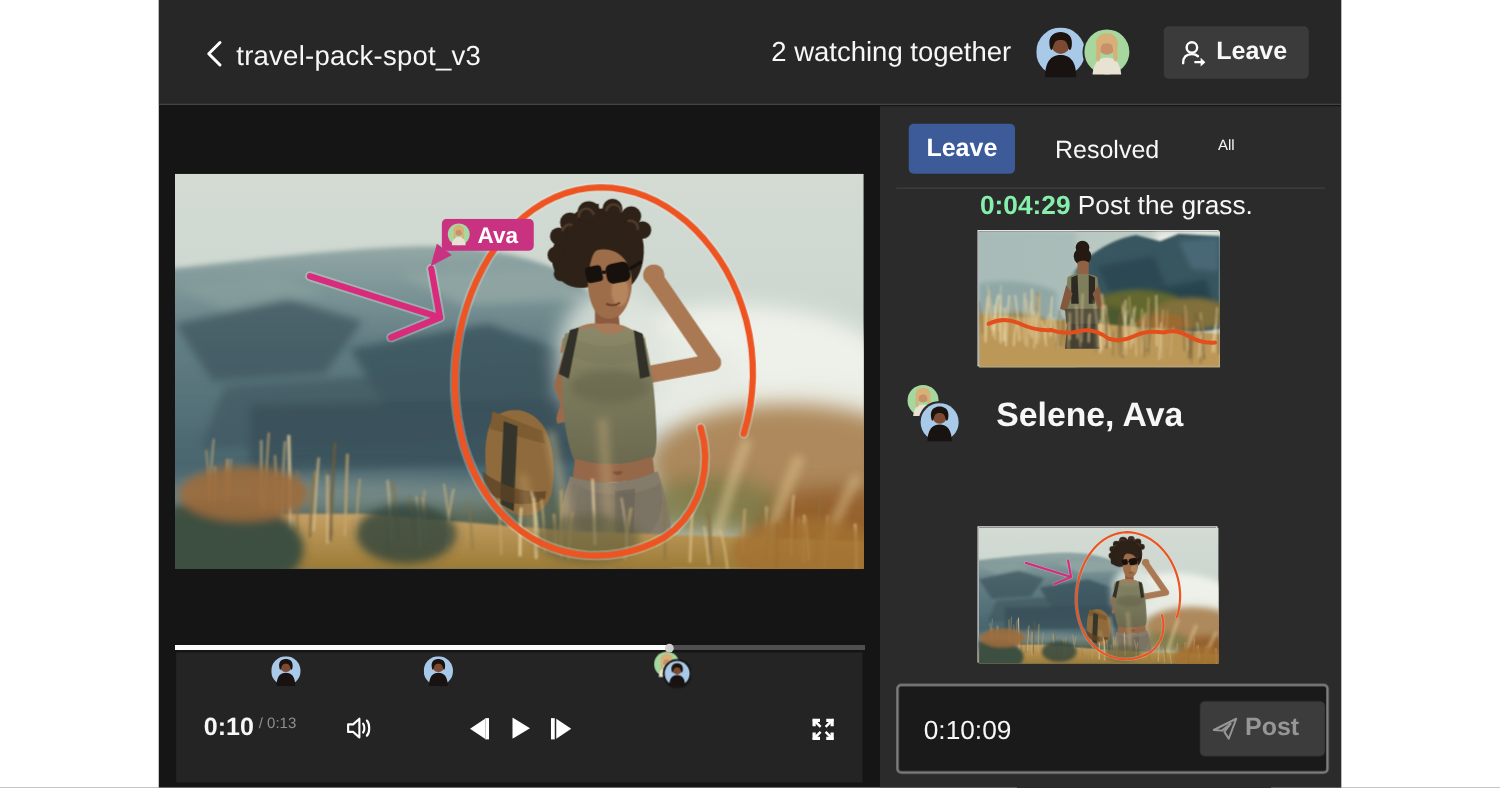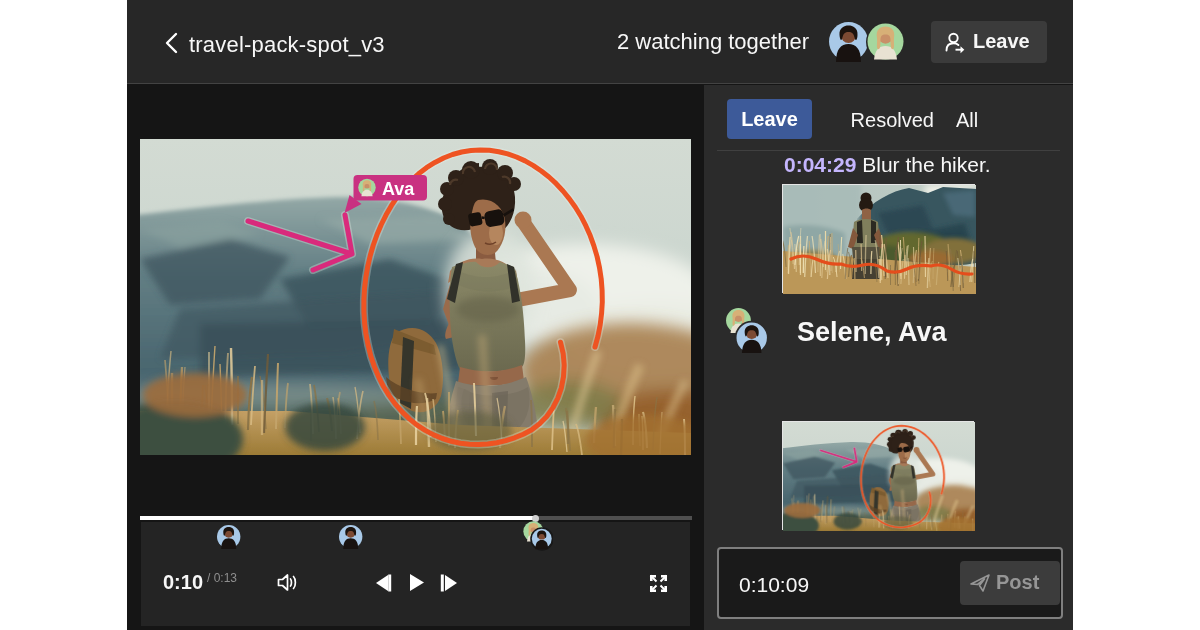--- a/index.html
+++ b/index.html
@@ -300,25 +300,25 @@
           <path d="M12 1 L18 1 L18 7 L15.4 7 L15.4 3.6 L12 3.6 Z"></path>
           <path d="M1 12 L3.6 12 L3.6 15.4 L7 15.4 L7 18 L1 18 Z"></path>
           <path d="M18 12 L18 18 L12 18 L12 15.4 L15.4 15.4 L15.4 12 Z"></path>
       <path d="M1.5 1.5 L7.5 7.5 M17.5 1.5 L11.5 7.5 M1.5 17.5 L7.5 11.5 M17.5 17.5 L11.5 11.5" stroke="#fff" stroke-width="2"></path>
         </g>
     </svg>
   </div>
 
   <div id="side">
     <div class="abs" style="left:23px;top:14px;width:85px;height:40px;background:#3d5a99;border-radius:4px;text-align:center;line-height:40px;font-size:20px;font-weight:700;color:#fff">Leave</div>
-    <div class="abs w" style="left:140px;top:24px;width:90px;text-align:right;font-size:20px">Resolved</div>
-    <div class="abs w" style="left:252px;top:24px;width:50px;text-align:left;font-size:20px">All</div>
+    <div class="abs w" style="left:140px;top:24px;width:90px;text-align:left;font-size:20px">Resolved</div>
+    <div class="abs w" style="left:252px;top:24px;width:50px;text-align:center;font-size:12px">All</div>
     <div class="abs" style="left:13px;top:65px;width:343px;height:1px;background:#404040"></div>
 
-    <div class="abs" style="left:80px;top:68px;font-size:21px"><span style="color:#c4b5fd;font-weight:700">0:04:29</span> <span class="w">Blur the hiker.</span></div>
+    <div class="abs" style="left:80px;top:68px;font-size:21px"><span style="color:#86efac;font-weight:700">0:04:29</span> <span class="w">Post the grass.</span></div>
     <div id="thumb1" class="abs" style="left:78px;top:99px;width:193px;height:109px;border:1px solid #e5e5e5"><svg width="193" height="109" viewBox="0 0 193 109">
 <defs>
             <linearGradient id="t1s" x1="0" y1="0" x2="1" y2="0">
               <stop offset="0" stop-color="#adbfbc"></stop>
               <stop offset="1" stop-color="#c6d1c8"></stop>
             </linearGradient>
           </defs>
 <rect width="193" height="109" fill="url(#t1s)"></rect>
 <g filter="url(#b3)">
             <rect x="142" y="0" width="51" height="20" fill="#eff0e8"></rect>

